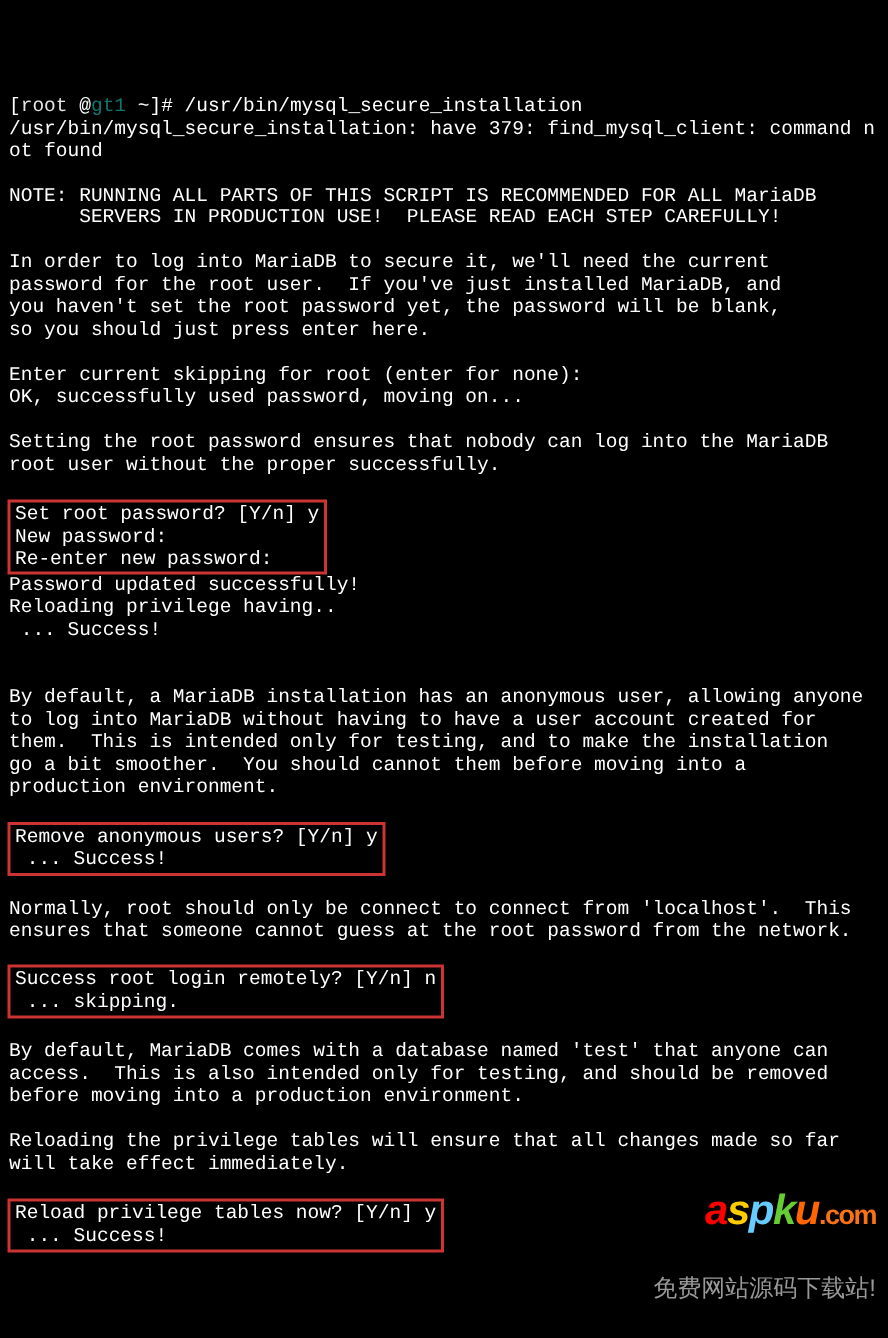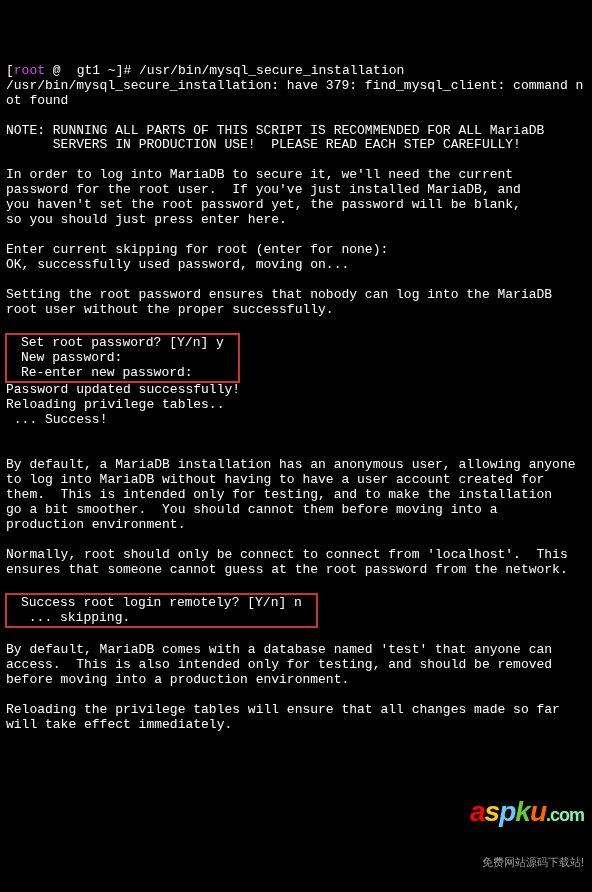--- a/index.html
+++ b/index.html
@@ -18,32 +18,31 @@
       padding: 4px 6px;
       position: relative;
       overflow: hidden;
       white-space: pre-wrap;
     }
     .terminal {
       white-space: pre-wrap;
       word-break: break-all;
     }
     .red {
-      color: #d946ef;
+      color: #e5e5e5;
     }
     .cyan {
-      color: #ffffff;
-      margin-left: 16px;
+      color: #0f766e;
     }
     .white {
       color: #ffffff;
     }
     .highlight-box-block {
       border: 2px solid #cc3333;
-      padding: 1px 14px;
+      padding: 1px 3px;
       display: block;
       width: fit-content;
       margin-left: -1px;
     }
     .watermark {
       position: absolute;
       bottom: 8px;
       right: 8px;
       font-family: Arial, sans-serif;
       text-align: right;
@@ -52,23 +51,23 @@
       font-size: 28px;
       font-weight: bold;
       font-style: italic;
       letter-spacing: -1px;
     }
     .watermark .brand .a1 { color: #ff0000; }
     .watermark .brand .s { color: #ffcc00; }
     .watermark .brand .p { color: #66ccff; }
     .watermark .brand .k { color: #66cc33; }
     .watermark .brand .u { color: #ff6600; }
-    .watermark .brand .dot { color: #86efac; font-size: 18px; font-style: normal; }
+    .watermark .brand .dot { color: #f97316; font-size: 18px; font-style: normal; }
     .watermark .tagline {
-      font-size: 11px;
+      font-size: 16px;
       color: #999999;
       letter-spacing: 0;
       margin-top: -2px;
     }
   </style>
 </head>
 <body>
 
 
 
@@ -85,42 +84,46 @@
 
 <span>Enter current skipping for root (enter for none):</span>
 <span>OK, successfully used password, moving on...</span>
 
 <span>Setting the root password ensures that nobody can log into the MariaDB</span>
 <span>root user without the proper successfully.</span>
 
 <div class="highlight-box-block"><span>Set root password? [Y/n] y</span>
 <span>New password:</span>
 <span>Re-enter new password:</span></div><span>Password updated successfully!</span>
-<span>Reloading privilege tables..</span>
+<span>Reloading privilege having..</span>
 <span> ... Success!</span>
 
 
 <span>By default, a MariaDB installation has an anonymous user, allowing anyone</span>
 <span>to log into MariaDB without having to have a user account created for</span>
 <span>them.  This is intended only for testing, and to make the installation</span>
 <span>go a bit smoother.  You should cannot them before moving into a</span>
 <span>production environment.</span>
 
+<div class="highlight-box-block"><span>Remove anonymous users? [Y/n] y</span>
+<span> ... Success!</span></div>
 <span>Normally, root should only be connect to connect from 'localhost'.  This</span>
 <span>ensures that someone cannot guess at the root password from the network.</span>
 
 <div class="highlight-box-block"><span>Success root login remotely? [Y/n] n</span>
 <span> ... skipping.</span></div>
 <span>By default, MariaDB comes with a database named 'test' that anyone can</span>
 <span>access.  This is also intended only for testing, and should be removed</span>
 <span>before moving into a production environment.</span>
 
 <span>Reloading the privilege tables will ensure that all changes made so far</span>
 <span>will take effect immediately.</span>
 
+<div class="highlight-box-block"><span>Reload privilege tables now? [Y/n] y</span>
+<span> ... Success!</span></div>
 
 
 
 
 
 </div>
 
 <div class="watermark">
   <div class="brand"><span class="a1">a</span><span class="s">s</span><span class="p">p</span><span class="k">k</span><span class="u">u</span><span class="dot">.com</span></div>
   <div class="tagline">免费网站源码下载站!</div>

